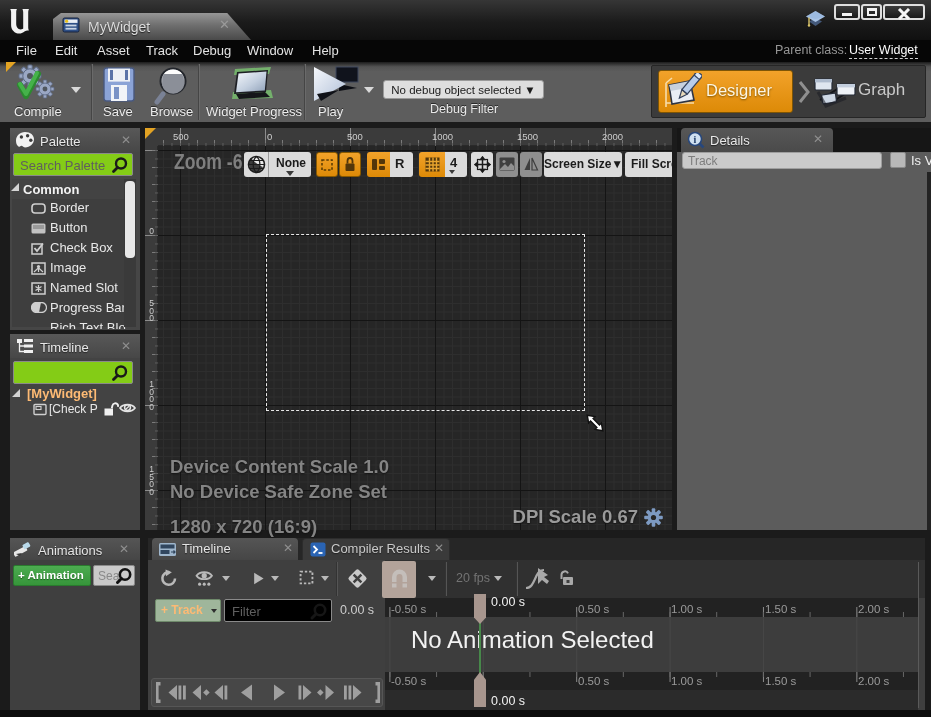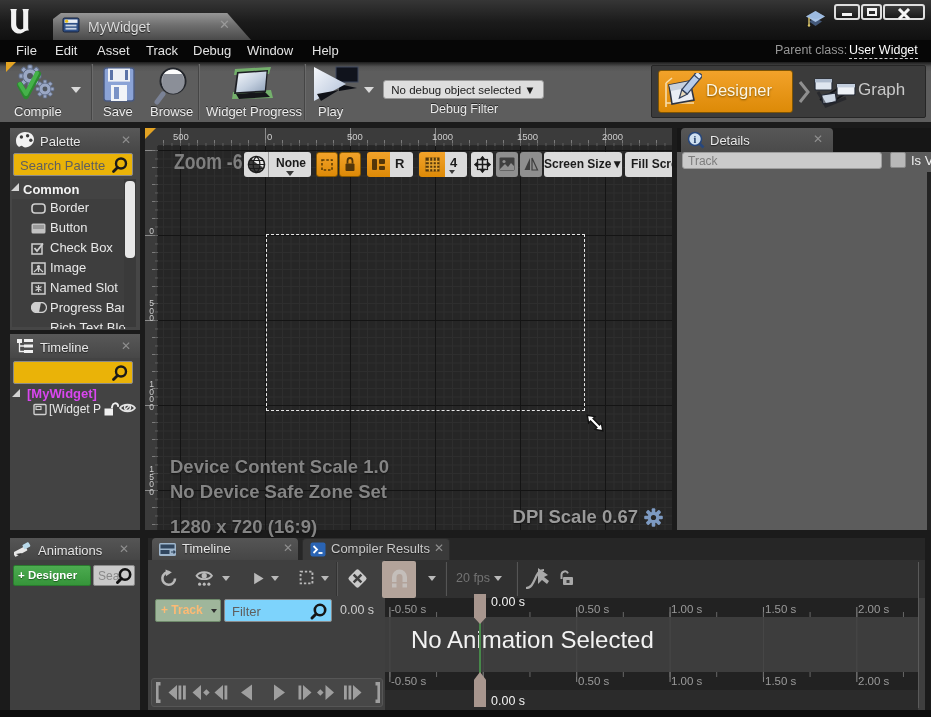--- a/index.html
+++ b/index.html
@@ -1,20 +1,20 @@
 <!DOCTYPE html>
 <html><head>
 <meta charset="utf-8">
 <style>
 *{margin:0;padding:0;box-sizing:border-box}
 html,body{width:931px;height:717px;overflow:hidden;background:#161616;font-family:"Liberation Sans",sans-serif;position:relative}
 .a{position:absolute}
 .tx{position:absolute;white-space:nowrap}
 .sep{position:absolute;width:1px;background:#454545;box-shadow:1px 0 0 #6a6a6a}
-.srch{position:absolute;background:#eab308;border:1px solid #8a8a8a;border-radius:2px;color:#5f5f5f;overflow:hidden}
+.srch{position:absolute;background:#84cc16;border:1px solid #8a8a8a;border-radius:2px;color:#5f5f5f;overflow:hidden}
 .lbtn{position:absolute;background:#d6d6d6;color:#1b1b1b;font-weight:bold;text-align:center;white-space:nowrap}
 .obtn{position:absolute;background:linear-gradient(#f2a22a,#dd8a07)}
 </style>
 </head>
 <body>
 
 <div class="a" style="left:0;top:0;width:931px;height:40px;background:linear-gradient(#363636,#1b1b1b 55%,#101010)"></div>
 
 <svg class="a" style="left:7px;top:6px" width="30" height="30" viewBox="0 0 30 30">
   <path d="M4 3 L10 3 C10 3 9.2 4 9.2 6 L9.2 18 C9.2 21 11 23.4 13.6 23.4 C15 23.4 16.2 22.6 16.2 22.6 L16.2 6.5 C16.2 4.4 15.4 3 15.4 3 L22 3 C22 3 21.2 4.4 21.2 6.5 L21.2 21.5 C21.2 23.5 22 24.6 22 24.6 C22 24.6 18.5 24.3 16.8 26 C15.9 26.9 14 27.5 12.3 27.5 C7.6 27.5 4.1 23.8 4.1 19.2 L4.1 6 C4.1 4 3.2 3 3.2 3 Z" fill="#f2f2f2"></path>
@@ -251,47 +251,47 @@
 <div class="tx" style="left:40px;top:340px;font-size:13px;color:#e8e8e8;text-shadow:0 1px 1px #222">Timeline</div>
 <div class="tx" style="left:121px;top:339px;font-size:12px;color:#8f8f8f">✕</div>
 <div class="srch" style="left:13px;top:361px;width:120px;height:23px">
   <span style="position:absolute;left:6px;top:17px;font-size:19px">Search Widgets</span>
   <svg style="position:absolute;right:3px;top:2px" width="18" height="18" viewBox="0 0 18 18">
       <circle cx="10" cy="7.5" r="5" fill="none" stroke="#1a1a1a" stroke-width="2.4"></circle>
       <line x1="6.5" y1="11.5" x2="2.5" y2="15.5" stroke="#1a1a1a" stroke-width="2.8" stroke-linecap="round"></line>
     </svg>
 </div>
 <div class="a" style="left:12px;top:389px;width:8px;height:8px;background:#d4d4d4;clip-path:polygon(100% 0,100% 100%,0 100%)"></div>
-<div class="tx" style="left:27px;top:386px;font-size:13px;font-weight:bold;color:#d946ef">[MyWidget]</div>
+<div class="tx" style="left:27px;top:386px;font-size:13px;font-weight:bold;color:#fdba74">[MyWidget]</div>
 <svg class="a" style="left:33px;top:403px" width="14" height="13" viewBox="0 0 14 13">
     <rect x="1" y="1.5" width="12" height="10" rx="1" fill="none" stroke="#cfcfcf" stroke-width="1.4"></rect>
     <rect x="3" y="3.5" width="5" height="3" fill="none" stroke="#cfcfcf" stroke-width="1.1"></rect>
   </svg>
-<div class="tx" style="left:49px;top:402px;font-size:12px;color:#e8e8e8">[Widget P</div>
+<div class="tx" style="left:49px;top:402px;font-size:12px;color:#e8e8e8">[Check P</div>
 <svg class="a" style="left:103px;top:401px" width="16" height="16" viewBox="0 0 16 16">
   <rect x="1.5" y="7.5" width="8.5" height="7" fill="#f0f0f0"></rect>
   <path d="M8.8 7.2 L9.4 4.6 A 3 3 0 0 1 14.8 3.6 L15.3 5.8" fill="none" stroke="#f0f0f0" stroke-width="1.9"></path>
 </svg>
 <svg class="a" style="left:119px;top:401px" width="17" height="14" viewBox="0 0 17 14">
   <path d="M1 7 C4 2.6 13 2.6 16 7 C13 11.4 4 11.4 1 7 Z" fill="none" stroke="#e4e4e4" stroke-width="1.7"></path>
   <circle cx="8.5" cy="6.6" r="2.9" fill="none" stroke="#e4e4e4" stroke-width="1.5"></circle>
   <path d="M7 8 L10 5.2" stroke="#e4e4e4" stroke-width="1.2"></path>
 </svg>
 
 <div class="a" style="left:10px;top:538px;width:130px;height:172px;background:#3f3f3f"></div>
 <div class="a" style="left:10px;top:538px;width:130px;height:22px;background:linear-gradient(#555,#464646)"></div>
 <svg class="a" style="left:14px;top:541px" width="20" height="17" viewBox="0 0 20 17">
   <rect x="-1" y="8" width="14" height="5" rx="1" transform="rotate(-28 6 10)" fill="#e8e8e8"></rect>
   <rect x="9" y="2.4" width="7" height="5" rx="1" transform="rotate(-28 12 5)" fill="#b9d9ea"></rect>
   <path d="M2 13 L6 15 L8 12" fill="#3a3a3a"></path>
 </svg>
 <div class="tx" style="left:38px;top:543px;font-size:13px;color:#e4e4e4;text-shadow:0 1px 1px #222">Animations</div>
 <div class="tx" style="left:119px;top:542px;font-size:12px;color:#8f8f8f">✕</div>
 <div class="a" style="left:13px;top:565px;width:78px;height:21px;background:linear-gradient(#4cab50,#36953a);border:1px solid #2a7a2e;border-radius:2px"></div>
-<div class="tx" style="left:18px;top:569px;font-size:11.5px;font-weight:bold;color:#fff;text-shadow:0 1px 1px #1c5a1e">+ Designer</div>
+<div class="tx" style="left:18px;top:569px;font-size:11.5px;font-weight:bold;color:#fff;text-shadow:0 1px 1px #1c5a1e">+ Animation</div>
 <div class="srch" style="left:93px;top:565px;width:42px;height:21px;background:#c9c9c9">
   <span style="position:absolute;left:4px;top:3px;font-size:12px;color:#8a8a8a">Sea</span>
   <svg style="position:absolute;right:1px;top:1px" width="18" height="18" viewBox="0 0 18 18">
       <circle cx="10" cy="7.5" r="5.2" fill="none" stroke="#111" stroke-width="2.6"></circle>
       <line x1="6.5" y1="11.5" x2="2.5" y2="15.5" stroke="#111" stroke-width="3" stroke-linecap="round"></line>
     </svg>
 </div>
 
 <div class="a" style="left:145px;top:128px;width:527px;height:402px;background:#3a3a3a"></div>
 
@@ -485,21 +485,21 @@
 </svg>
 <svg class="a" style="left:558px;top:569px;z-index:3" width="18" height="19" viewBox="0 0 18 19">
   <rect x="5" y="8" width="10" height="8" rx="1" fill="#a9a9a9"></rect>
   <path d="M3.5 10 L3.5 5.5 A 3.4 3.4 0 0 1 10 4.4" fill="none" stroke="#a9a9a9" stroke-width="2"></path>
   <rect x="8.5" y="11" width="3" height="3" fill="#3f3f3f"></rect>
 </svg>
 
 <div class="a" style="left:155px;top:599px;width:66px;height:23px;background:#9fb69b;border:1px solid #6f8a6b;border-radius:2px"></div>
 <div class="tx" style="left:161px;top:603px;font-size:12px;font-weight:bold;color:#fdba74">+ Track</div>
 <div class="a" style="left:211px;top:609px;width:0;height:0;border:3.5px solid transparent;border-top:4.5px solid #2e2e2e"></div>
-<div class="srch" style="left:224px;top:599px;width:108px;height:23px;background:#7dd3fc">
+<div class="srch" style="left:224px;top:599px;width:108px;height:23px;background:#000000">
   <span style="position:absolute;left:7px;top:4px;font-size:13px;color:#5f5f5f">Filter</span>
   <svg style="position:absolute;right:3px;top:2px" width="19" height="19" viewBox="0 0 19 19">
       <circle cx="11" cy="8" r="5.2" fill="none" stroke="#161616" stroke-width="2.6"></circle>
       <line x1="7" y1="12" x2="3" y2="16" stroke="#161616" stroke-width="3" stroke-linecap="round"></line>
     </svg>
 </div>
 <div class="tx" style="left:340px;top:603px;font-size:12.5px;color:#cdcdcd">0.00 s</div>
 
 <div class="a" style="left:385px;top:560px;width:540px;height:38px;background:#303030"></div>
 <div class="a" style="left:385px;top:598px;width:533px;height:19px;background:#222"></div>

